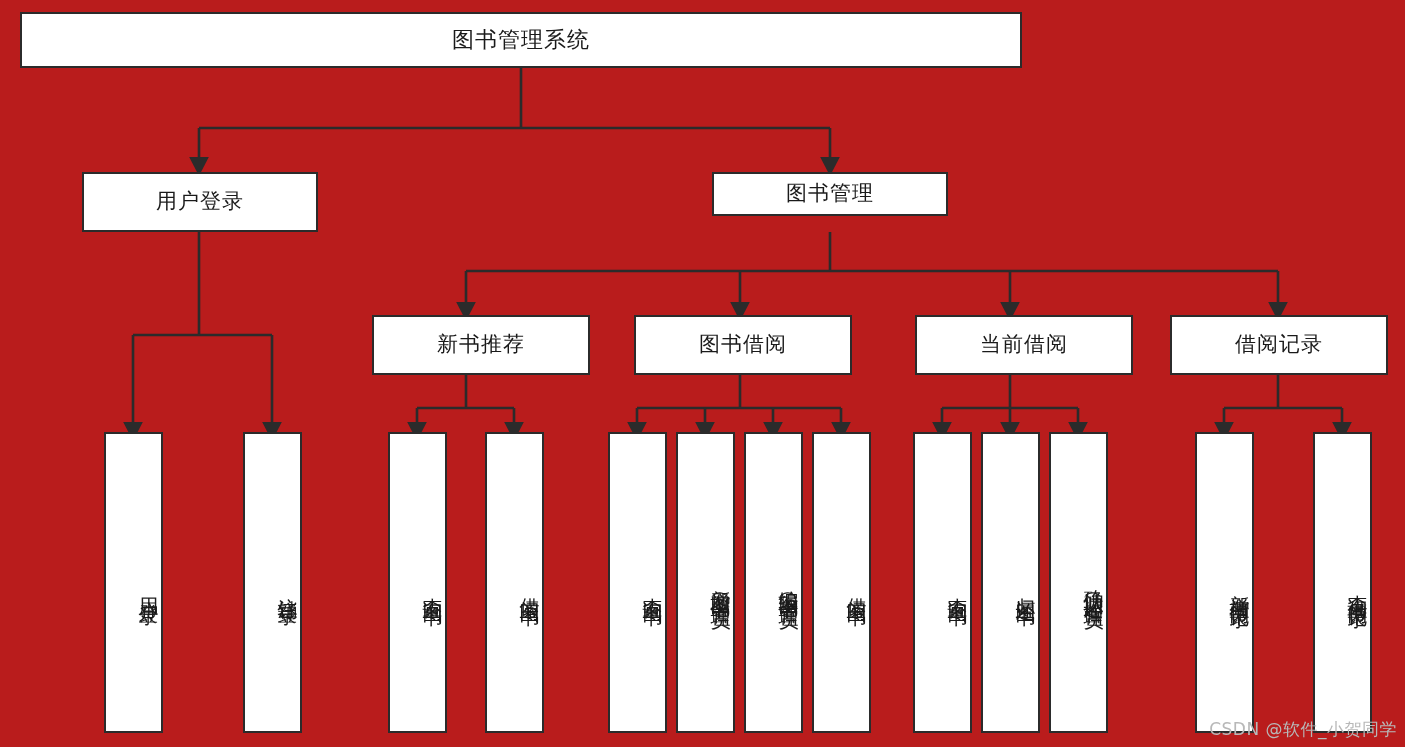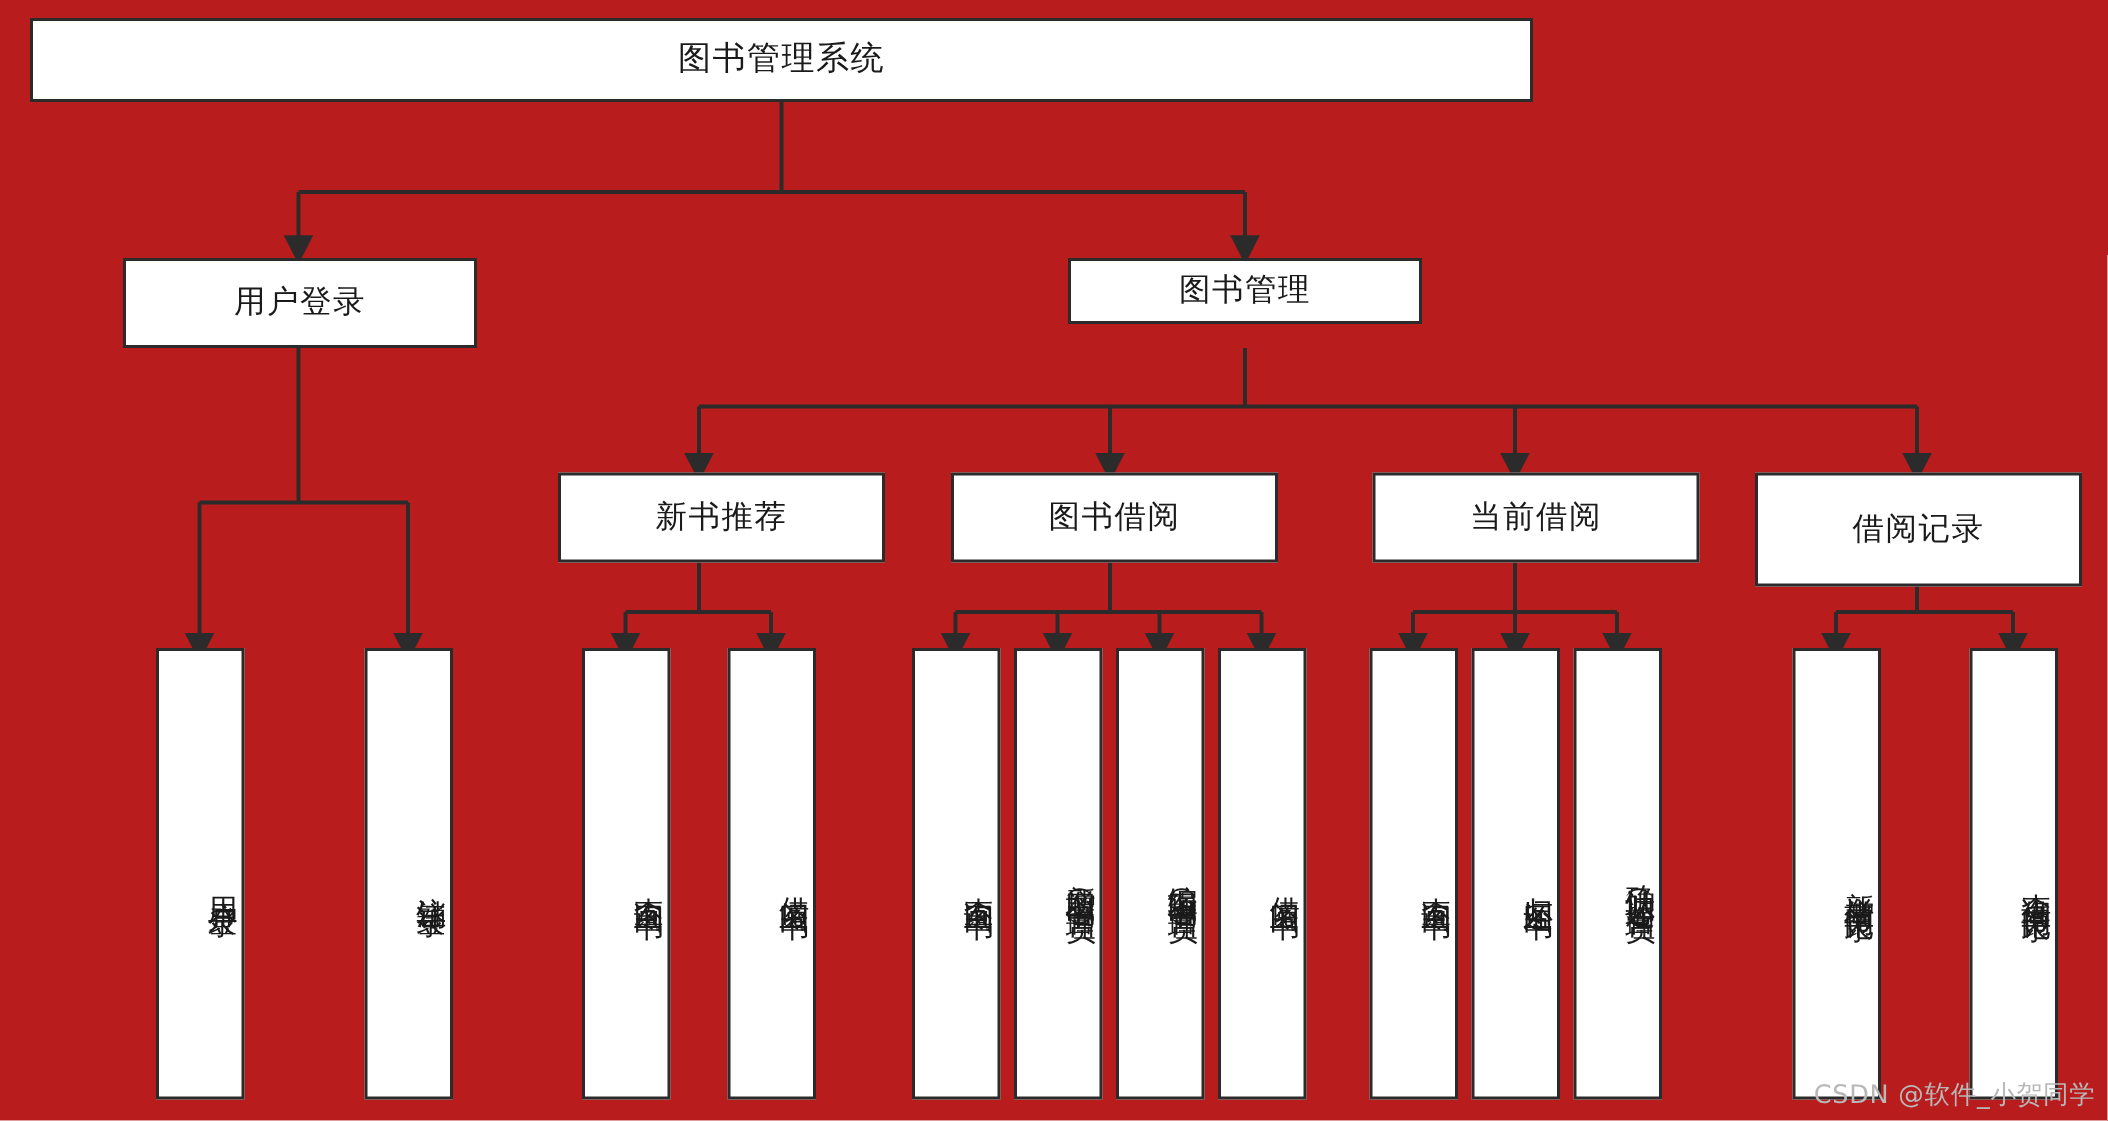--- a/index.html
+++ b/index.html
@@ -139,21 +139,21 @@
 
   <div class="node horizontal" style="left:348px; top:315px; width:218px; height:60px;margin-left:24px;">
     <span class="node-label">新书推荐</span>
   </div>
   <div class="node horizontal" style="left:634px; top:315px; width:218px; height:60px;">
     <span class="node-label">图书借阅</span>
   </div>
   <div class="node horizontal" style="left:903px; top:315px; width:218px; height:60px;margin-left:12px;">
     <span class="node-label">当前借阅</span>
   </div>
-  <div class="node horizontal" style="left:1170px; top:315px; width:218px; height:76px;">
+  <div class="node horizontal" style="left:1170px; top:315px; width:218px; height:60px;">
     <span class="node-label">借阅记录</span>
   </div>
 
   <div class="node vertical" style="left:104px; top:432px; width:59px; height:301px;">
     <span class="node-label">用户登录</span>
   </div>
   <div class="node vertical" style="left:243px; top:432px; width:59px; height:301px;">
     <span class="node-label">注销登录</span>
   </div>
 

